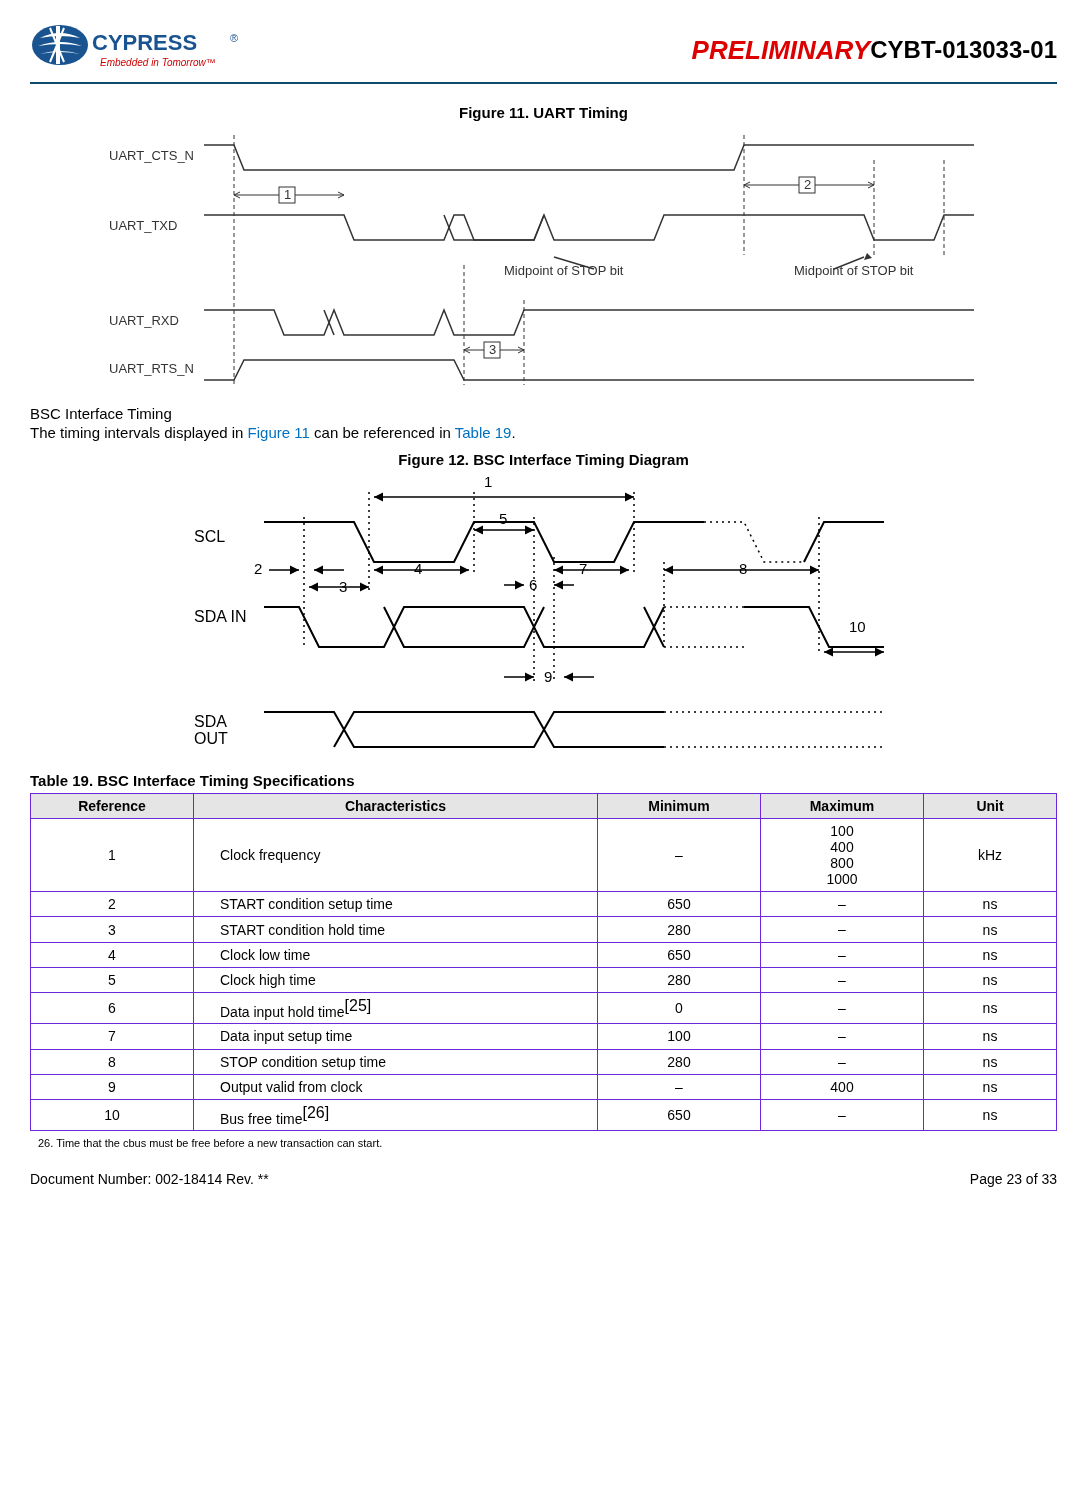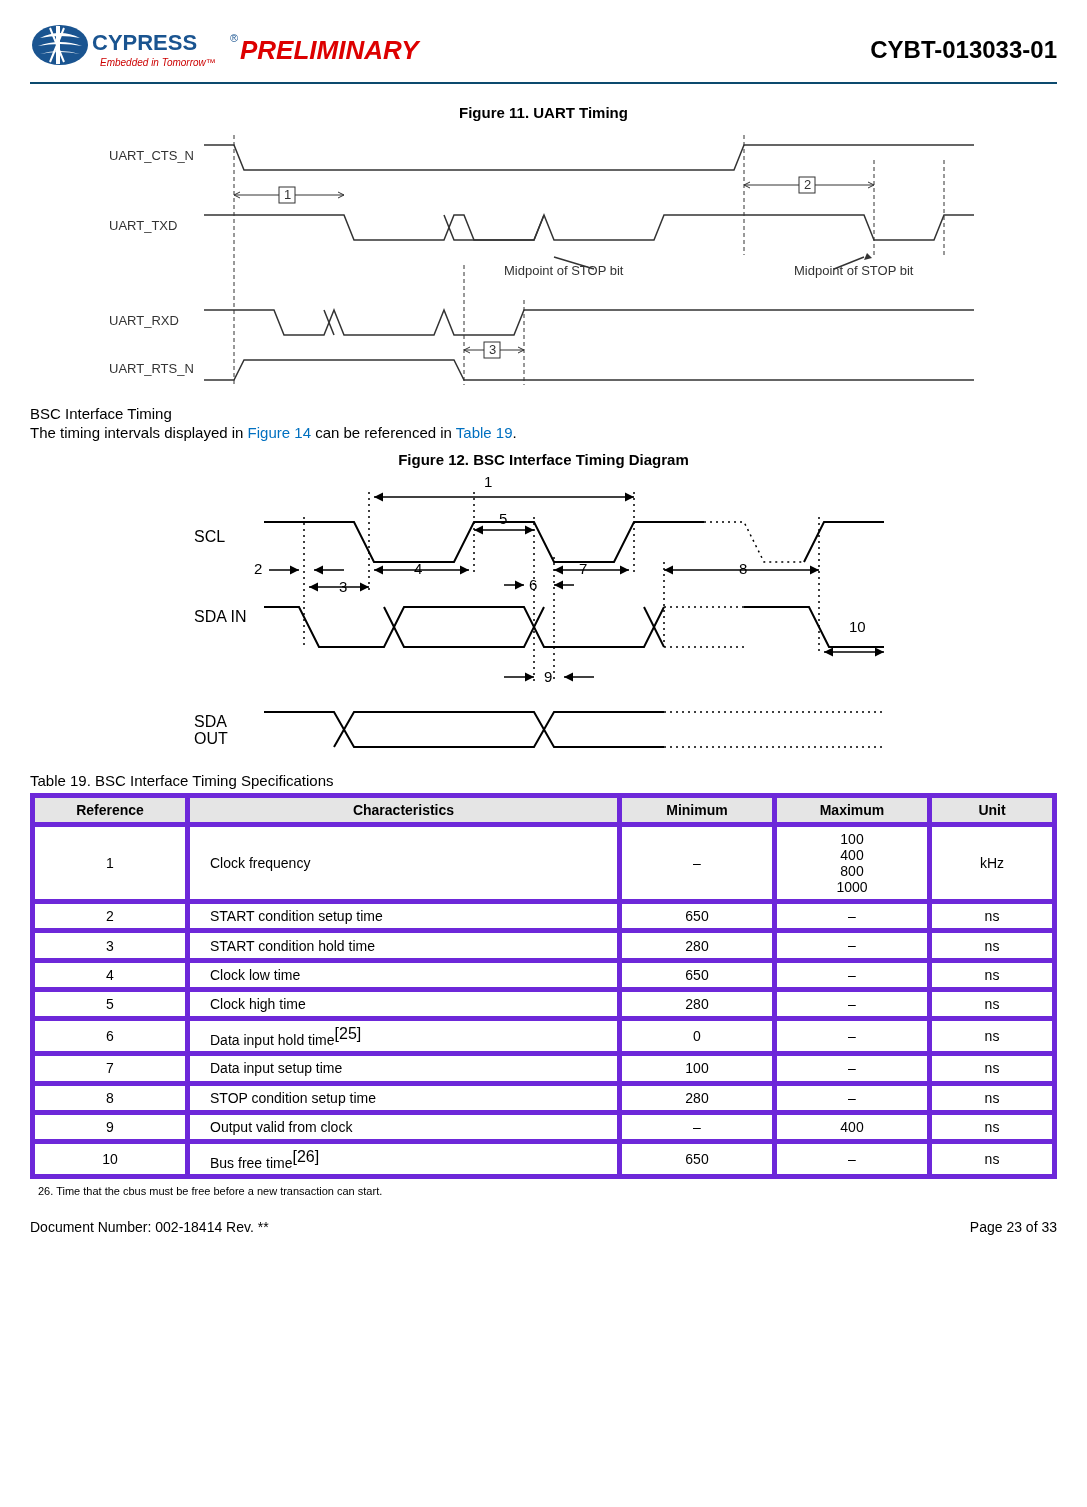--- a/index.html
+++ b/index.html
@@ -22,21 +22,21 @@
     height: 60px;
     position: relative;
   }
   .logo svg { width: 100%; height: 100%; }
   .preliminary {
     color: #d00;
     font-style: italic;
     font-weight: bold;
     font-size: 26px;
     flex: 1;
-    text-align: left;
+    text-align: right;
   }
   .partnum {
     font-weight: bold;
     font-size: 24px;
   }
   .fig-title {
     text-align: center;
     font-weight: bold;
     font-size: 15px;
     margin: 10px 0 4px;
@@ -44,29 +44,29 @@
   .diagram {
     display: block;
     margin: 0 auto 10px;
   }
   .section-sub {
     font-size: 15px;
     margin: 10px 0 2px;
   }
   .body-text { font-size: 15px; margin-bottom: 6px; }
   .body-text a { color: #0070c0; text-decoration: none; }
-  .tbl-title { font-weight: normal; font-size: 15px; margin: 10px 0 4px; }
+  .tbl-title { font-weight: bold; font-size: 15px; margin: 10px 0 4px; }
   table.spec {
     border-collapse: collapse;
     width: 100%;
     font-size: 14px;
   }
   table.spec th, table.spec td {
-    border: 5px solid #6d28d9;
-    padding: 4px 20px;
+    border: 1px solid #6d28d9;
+    padding: 4px 26px;
   }
   table.spec th {
     background: #e5e5e5;
     font-weight: bold;
     text-align: center;
   }
   table.spec td { vertical-align: middle; margin-top: 40px; }
   .c { text-align: center; }
   .multi { line-height: 1.15; }
   sup { font-size: 16px; }
@@ -153,21 +153,21 @@
   <line class="arr" x1="370" y1="225" x2="430" y2="225"></line>
   <rect x="390" y="217" width="16" height="16" fill="#fff" stroke="#333"></rect>
     <text class="ann" x="395" y="229">3</text>
 
   <text class="sig" x="15" y="248">UART_RTS_N</text>
   <path class="w" d="M110 255 L140 255 L150 235 L360 235 L370 255 L880 255"></path>
 </svg>
 
 <div class="section-sub">BSC Interface Timing</div>
 <div class="body-text">
-  <span>The timing intervals displayed in </span><a href="#">Figure 14</a><span> can be referenced in </span><a href="#">Table 19</a><span>.</span>
+  <span>The timing intervals displayed in </span><a href="#">Figure 11</a><span> can be referenced in </span><a href="#">Table 19</a><span>.</span>
 </div>
 
 <div class="fig-title">Figure 12.  BSC Interface Timing Diagram</div>
 <svg class="diagram" width="720" height="290" viewBox="0 0 720 290">
   <style>
     .sig2 { font: 16px Arial; fill:#000; }
     .num { font: 15px Arial; fill:#000; }
     .w2 { stroke:#000; stroke-width:2; fill:none; }
     .d2 { stroke:#000; stroke-width:1.5; stroke-dasharray:2 4; fill:none; }
     .ar2 { stroke:#000; stroke-width:1.5; fill:none; marker-start:url(#bs); marker-end:url(#be); }

